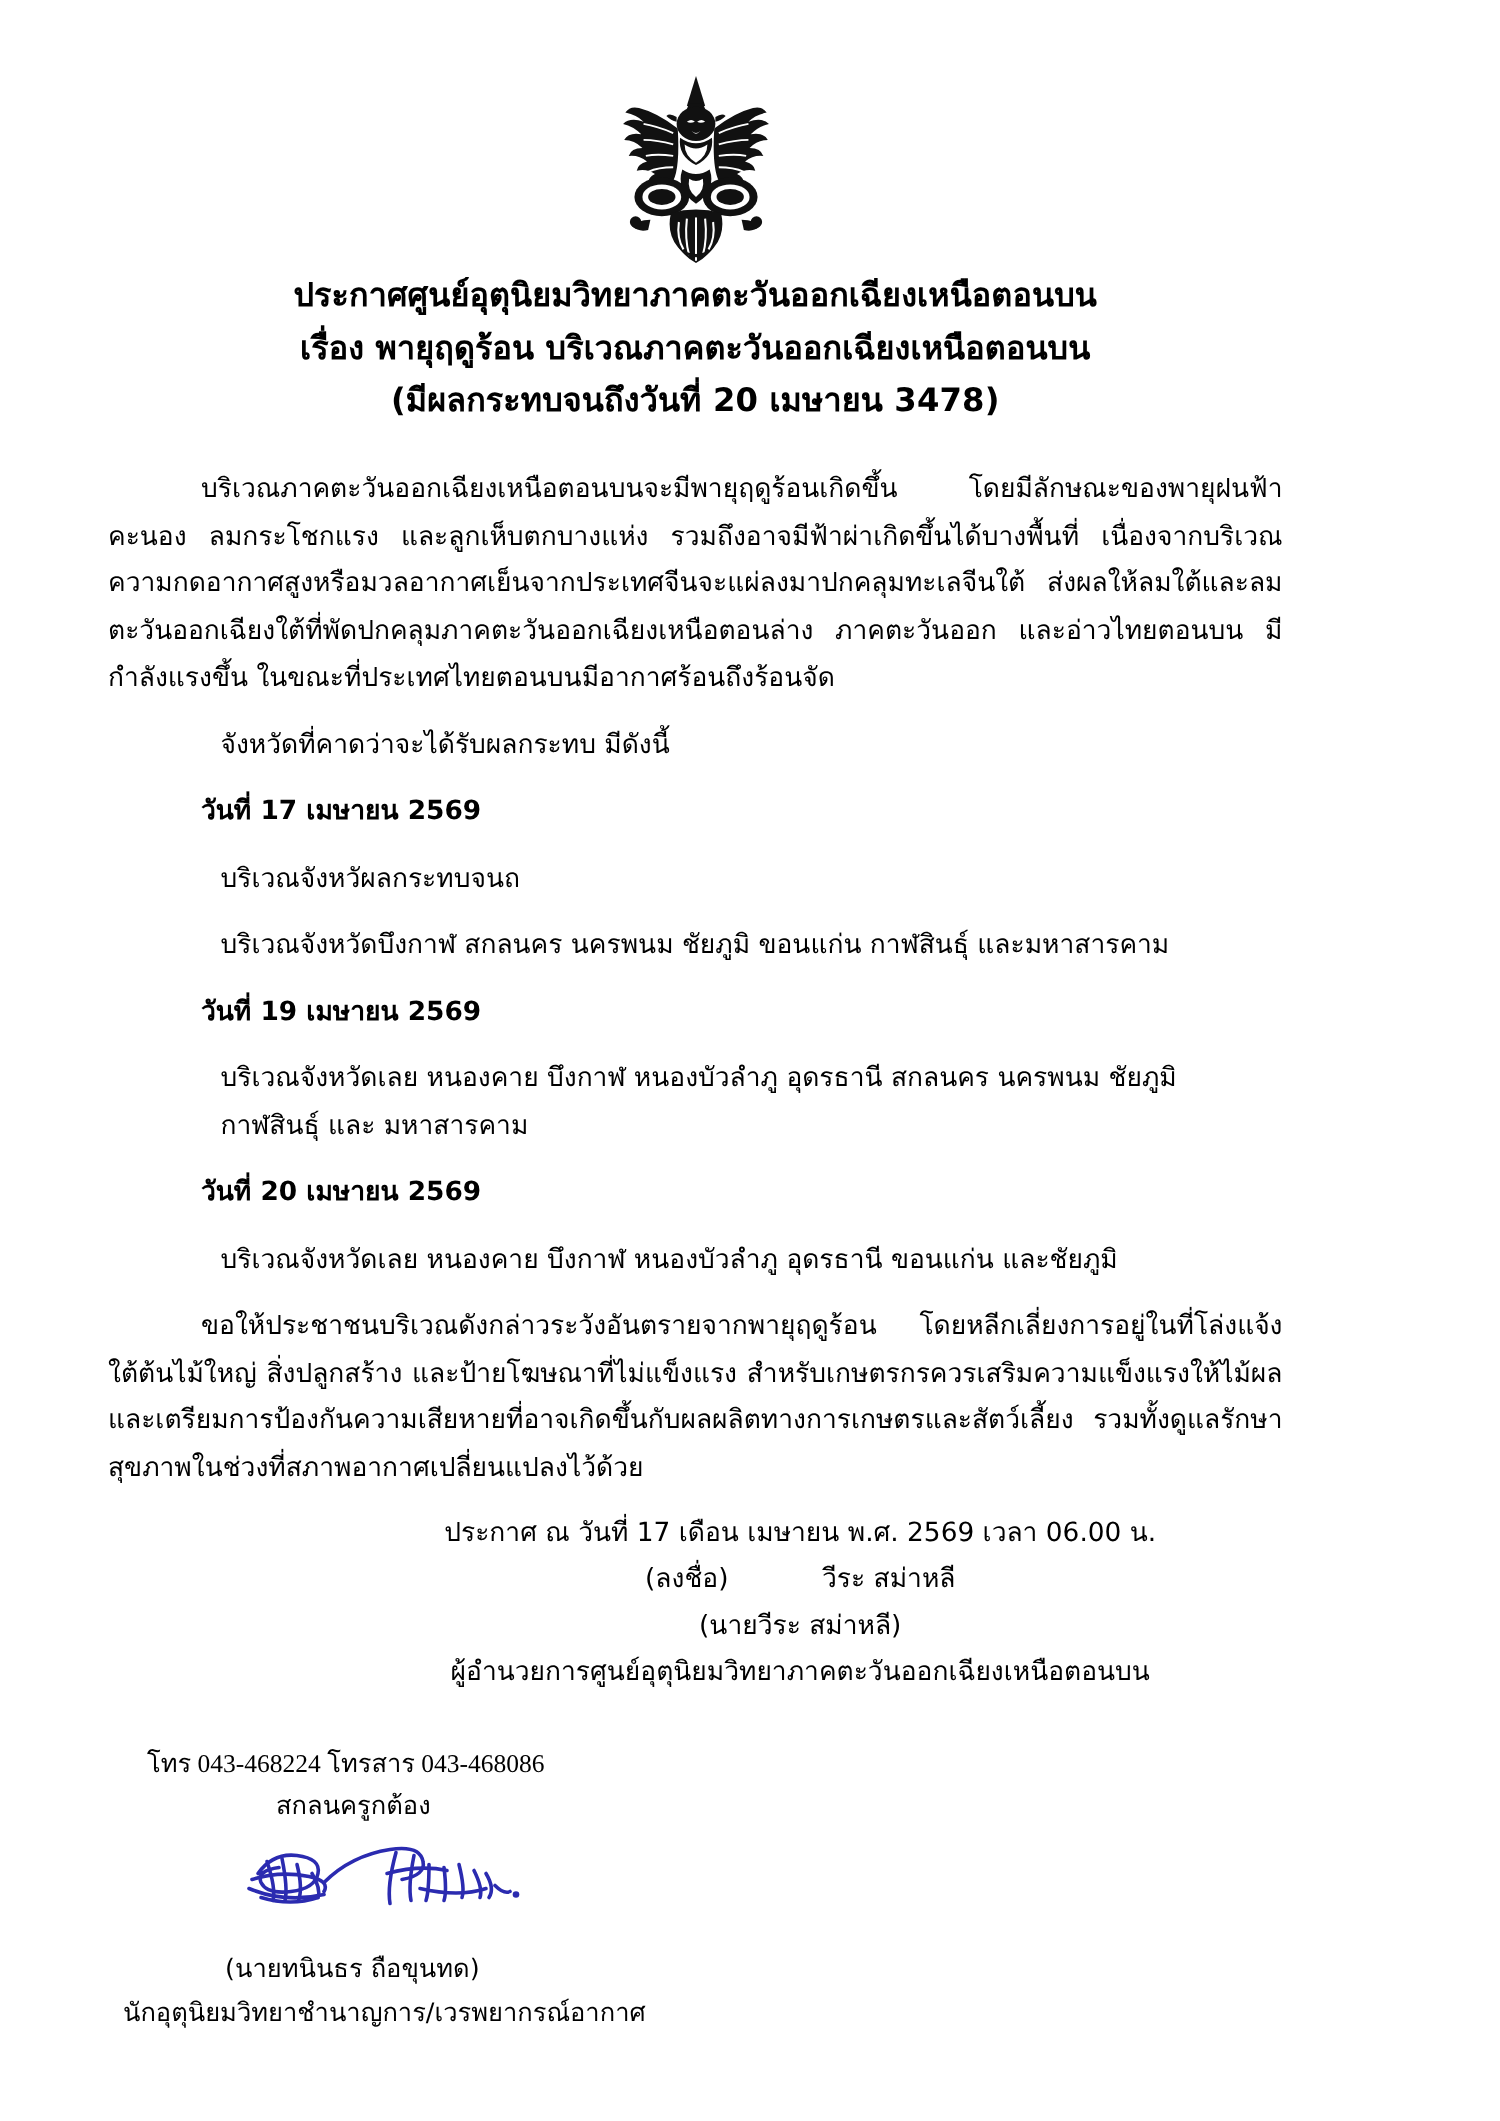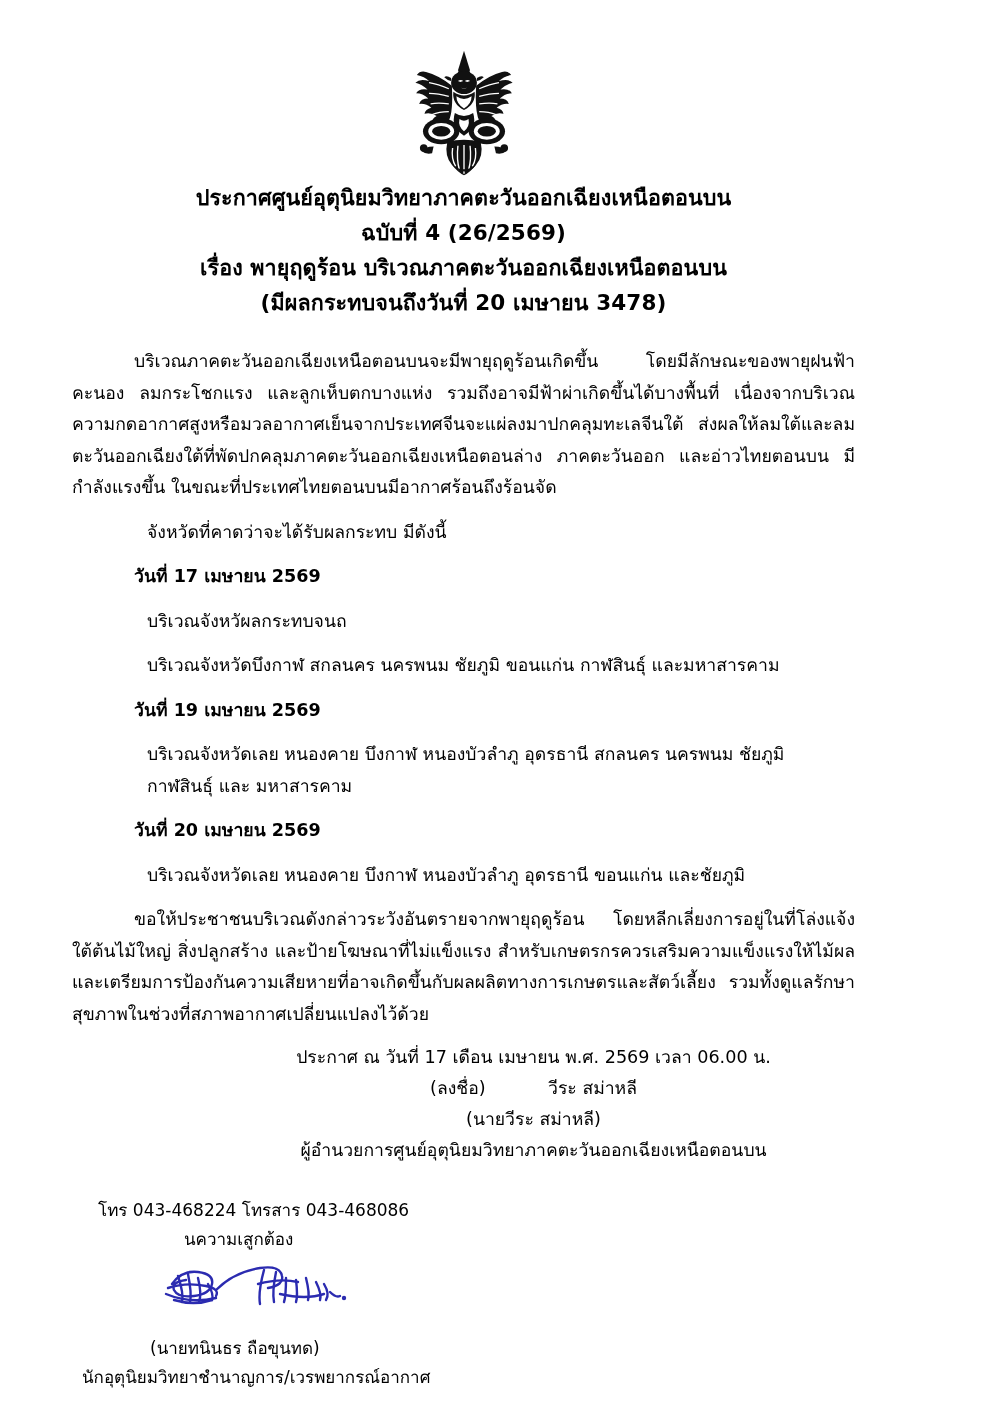--- a/index.html
+++ b/index.html
@@ -106,20 +106,21 @@
   .sign-position { padding-left: 140px; }
 
   
   .footer {
     margin-top: 30px;
     font-size: 17px;
     line-height: 29px;
   }
   .tel-line {
     padding-left: 26px;
+    font-family: Liberation Serif, serif;
   }
   .certify {
     padding-left: 112px;
   }
   .ink-wrap {
     height: 64px;
     padding-left: 86px;
     position: relative;
   }
   .ink {
@@ -206,21 +207,20 @@
           <path d="M85 150 q-2 14 4 24"></path>
           <path d="M115 150 q2 14 -4 24"></path>
         </g>
         <path d="M84 172 q16 12 32 0 q-14 18 -32 0 z"></path>
       </g>
     </svg>
   </div>
 
   <div class="title-block">
     <div class="title-line">ประกาศศูนย์อุตุนิยมวิทยาภาคตะวันออกเฉียงเหนือตอนบน</div>
-    <div class="title-line">ฉบับที่ 4 (26/2569)</div>
     <div class="title-line">เรื่อง พายุฤดูร้อน บริเวณภาคตะวันออกเฉียงเหนือตอนบน</div>
     <div class="title-line">(มีผลกระทบจนถึงวันที่ 20 เมษายน 3478)</div>
   </div>
 
   <div class="body-block">
 
     <p class="para">บริเวณภาคตะวันออกเฉียงเหนือตอนบนจะมีพายุฤดูร้อนเกิดขึ้น โดยมีลักษณะของพายุฝนฟ้าคะนอง ลมกระโชกแรง และลูกเห็บตกบางแห่ง รวมถึงอาจมีฟ้าผ่าเกิดขึ้นได้บางพื้นที่ เนื่องจากบริเวณความกดอากาศสูงหรือมวลอากาศเย็นจากประเทศจีนจะแผ่ลงมาปกคลุมทะเลจีนใต้ ส่งผลให้ลมใต้และลมตะวันออกเฉียงใต้ที่พัดปกคลุมภาคตะวันออกเฉียงเหนือตอนล่าง ภาคตะวันออก และอ่าวไทยตอนบน มีกำลังแรงขึ้น ในขณะที่ประเทศไทยตอนบนมีอากาศร้อนถึงร้อนจัด</p>
 
     <p class="sub-line">จังหวัดที่คาดว่าจะได้รับผลกระทบ มีดังนี้</p>
 
@@ -243,21 +243,21 @@
     <div class="closing-date">ประกาศ ณ วันที่ 17 เดือน เมษายน พ.ศ. 2569 เวลา 06.00 น.</div>
     <div class="sign-row">
       <span class="sig-label">(ลงชื่อ)</span><span>วีระ สม่าหลี</span>
     </div>
     <div class="sign-paren">(นายวีระ สม่าหลี)</div>
     <div class="sign-position">ผู้อำนวยการศูนย์อุตุนิยมวิทยาภาคตะวันออกเฉียงเหนือตอนบน</div>
   </div>
 
   <div class="footer">
     <div class="tel-line">โทร 043-468224  โทรสาร 043-468086</div>
-    <div class="certify">นความเสูกต้อง</div>
+    <div class="certify">สกลนครูกต้อง</div>
 
     <div class="ink-wrap">
       <svg class="ink" width="230" height="62" viewBox="0 0 230 62" aria-hidden="true">
         <g fill="none" stroke="#2b2bb0" stroke-width="2.4" stroke-linecap="round" stroke-linejoin="round">
           <path d="M14 30 q10 -14 26 -12 q16 2 14 12 q-2 10 -18 12 q-16 2 -20 -6 q-3 -8 12 -10"></path>
           <path d="M10 34 q18 -6 38 -2 q14 3 10 10"></path>
           <path d="M20 22 q6 18 4 26"></path>
           <path d="M30 20 q4 20 2 28"></path>
           <path d="M40 24 q4 16 1 24"></path>
           <path d="M50 30 q6 10 4 16"></path>

